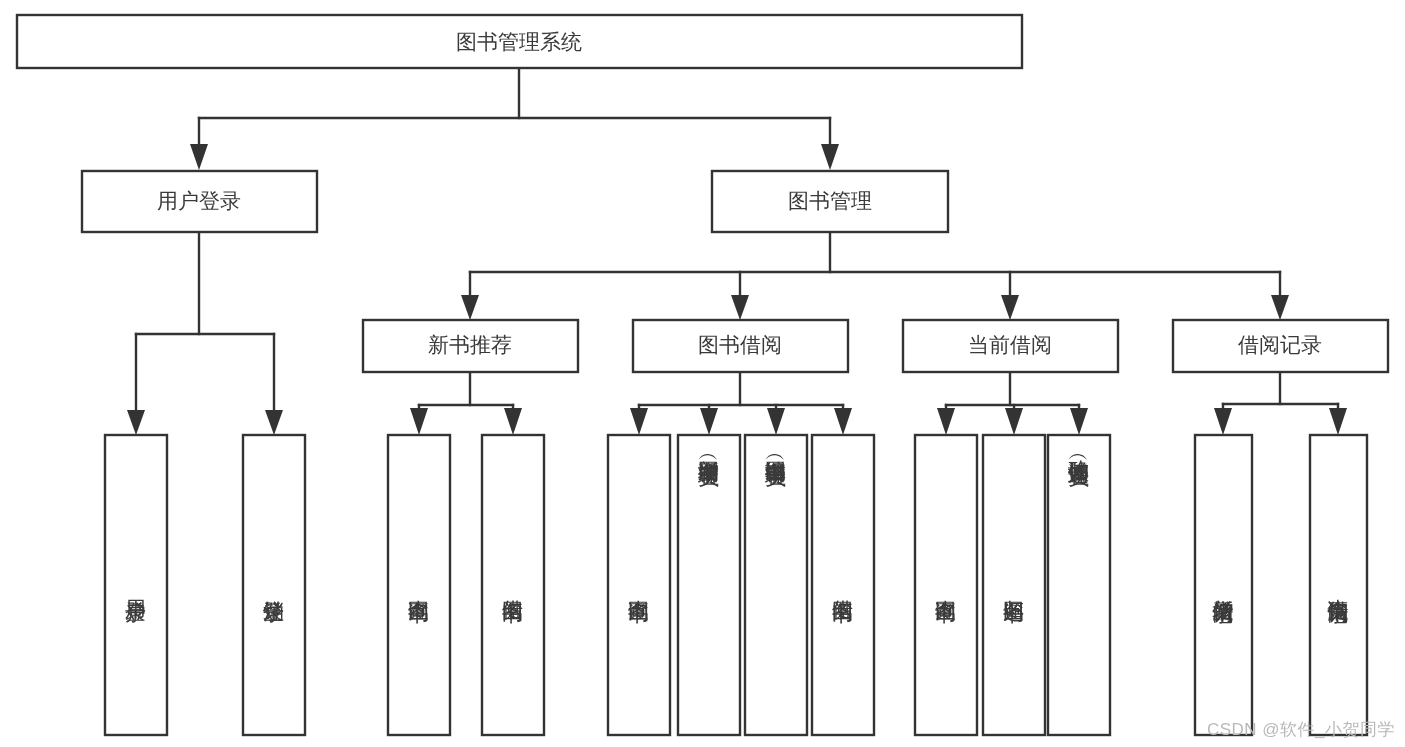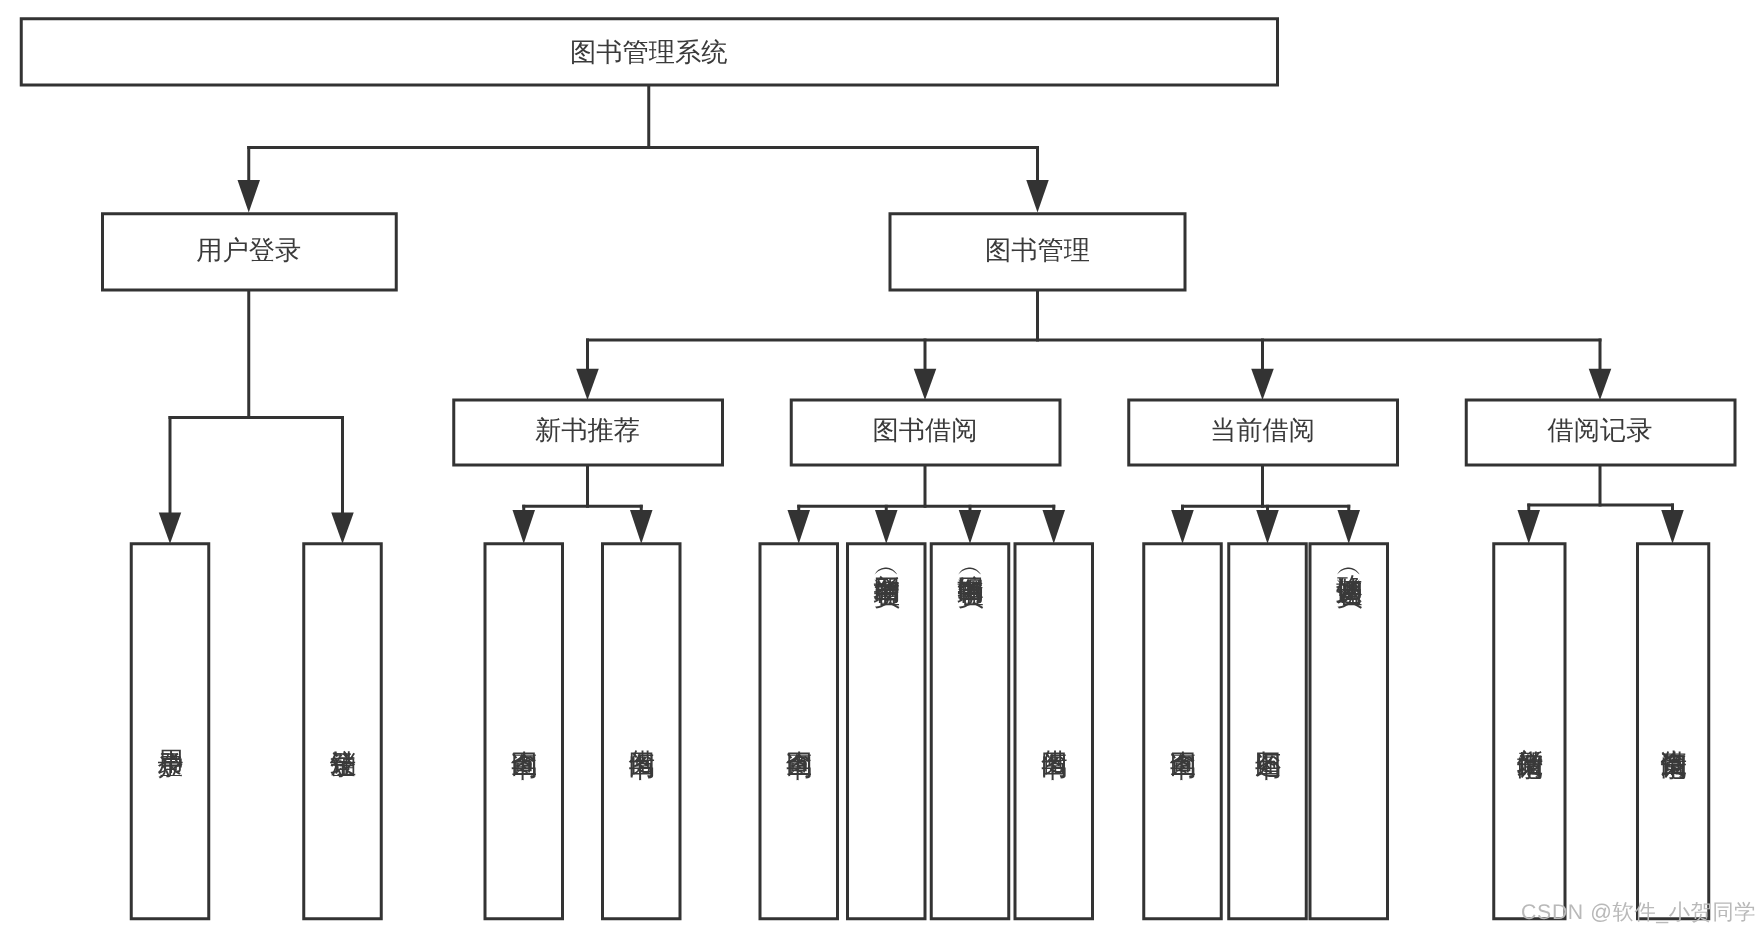--- a/index.html
+++ b/index.html
@@ -59,21 +59,21 @@
     letter-spacing: 1px;
     line-height: 1;
     display: flex;
     align-items: center;
     justify-content: flex-start;
     white-space: nowrap;
     pointer-events: none;
   }
   .watermark {
     position: absolute;
-    right: 0;
+    right: 10px;
     bottom: 6px;
     font-family: "Liberation Sans", "DejaVu Sans", sans-serif;
     font-size: 17px;
     color: #b9b9b9;
     white-space: nowrap;
     letter-spacing: 0.5px;
   }
 </style>
 </head>
 <body>

